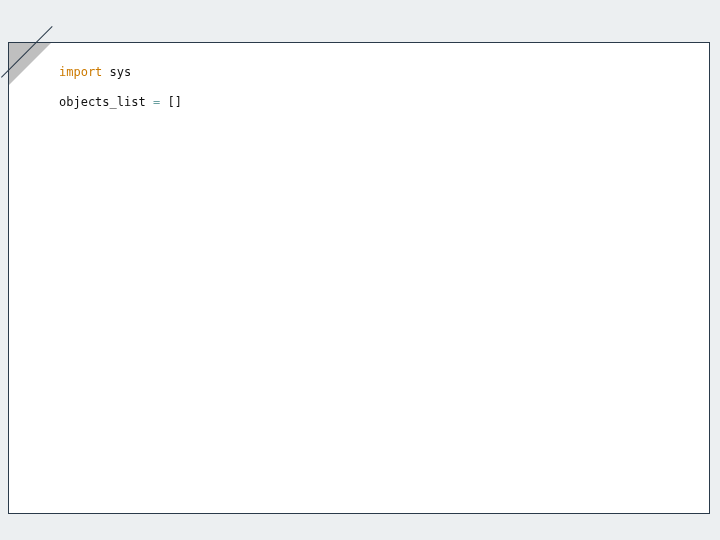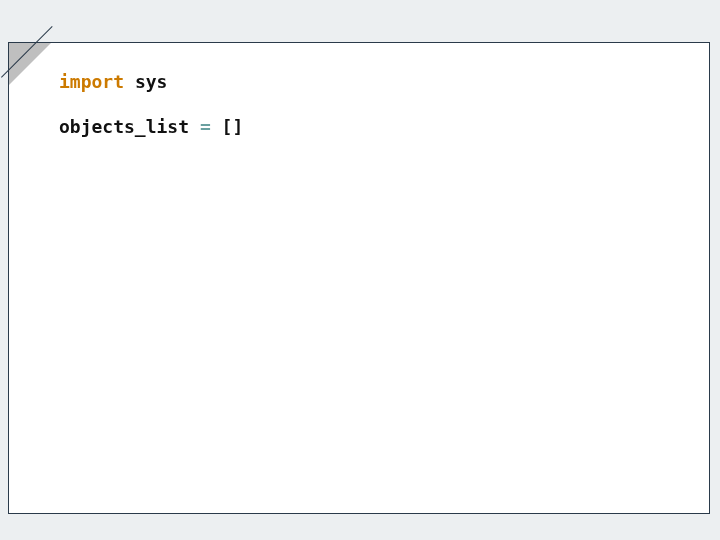--- a/index.html
+++ b/index.html
@@ -55,25 +55,24 @@
     border-top: 1px solid #2a3a4a;
     transform: rotate(-45deg);
     transform-origin: left top;
   }
   .code-area {
     position: absolute;
     left: 50px;
     top: 10px;
     right: 10px;
     bottom: 10px;
-    font-size: 18px;
+    font-size: 12px;
     line-height: 1.25;
     white-space: pre;
     color: #111;
-    font-weight: bold;
   }
   .tok-keyword { color: #cc7a00; }
   .tok-ident   { color: #111; }
   .tok-op      { color: #6aa0a0; }
   .tok-punct   { color: #111; }
 </style>
 </head>
 <body>
 
 <div class="stage">

